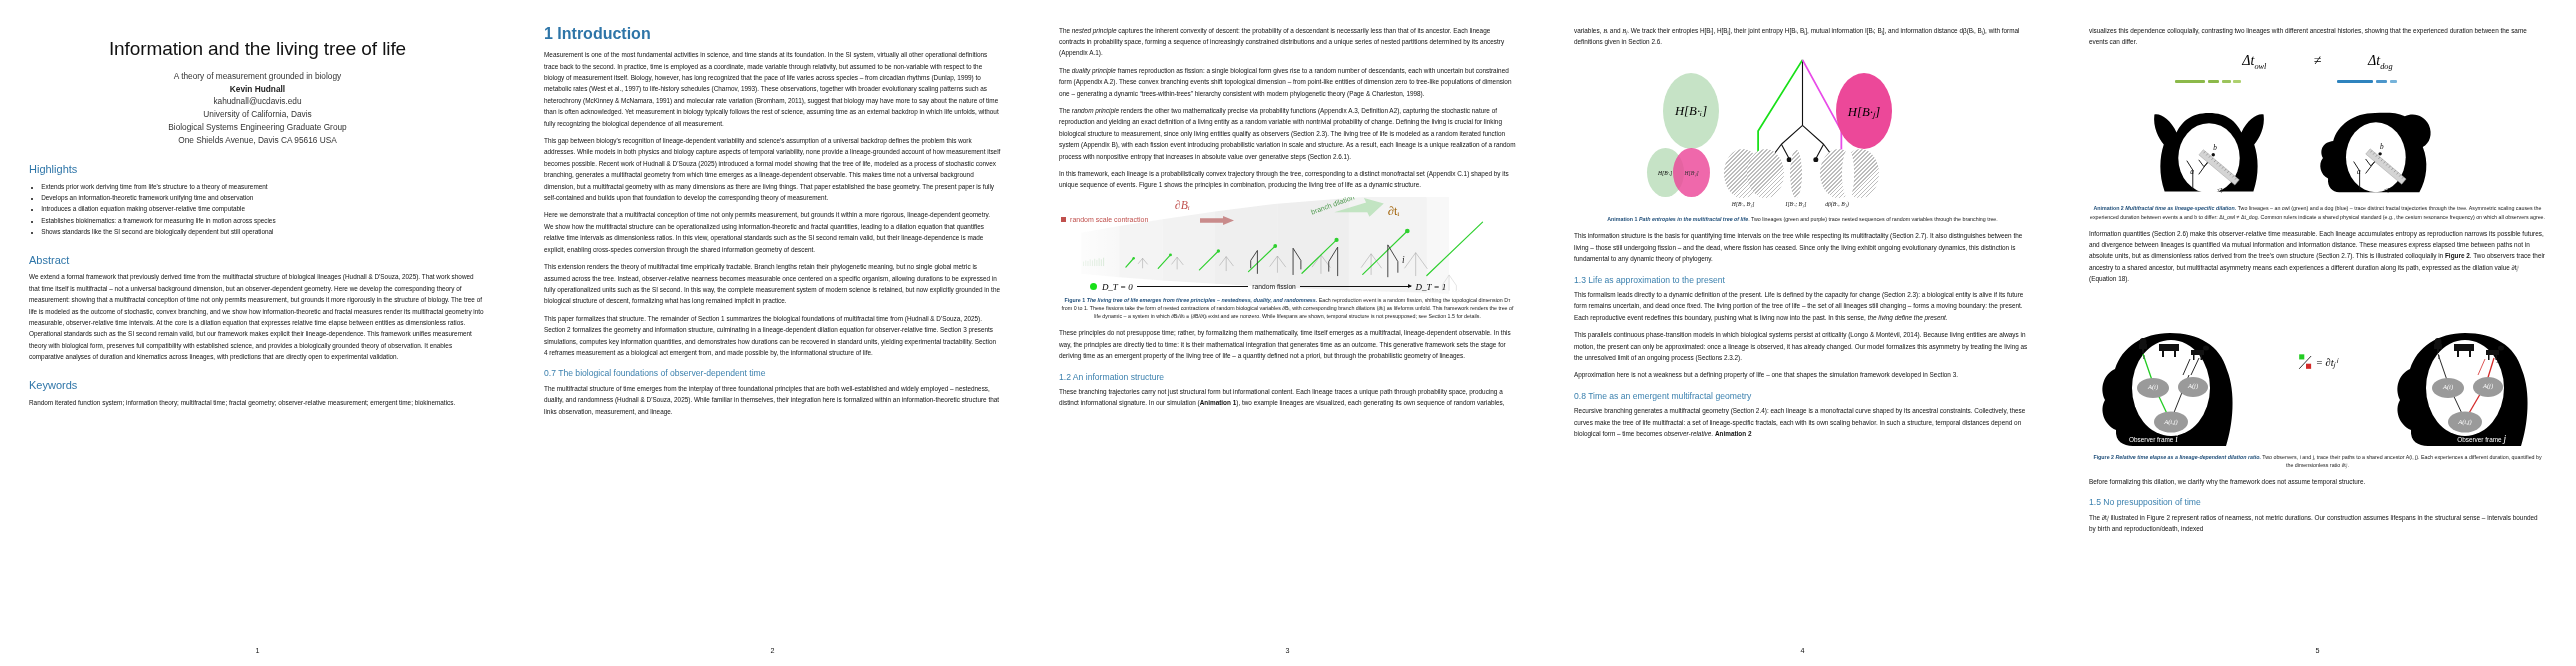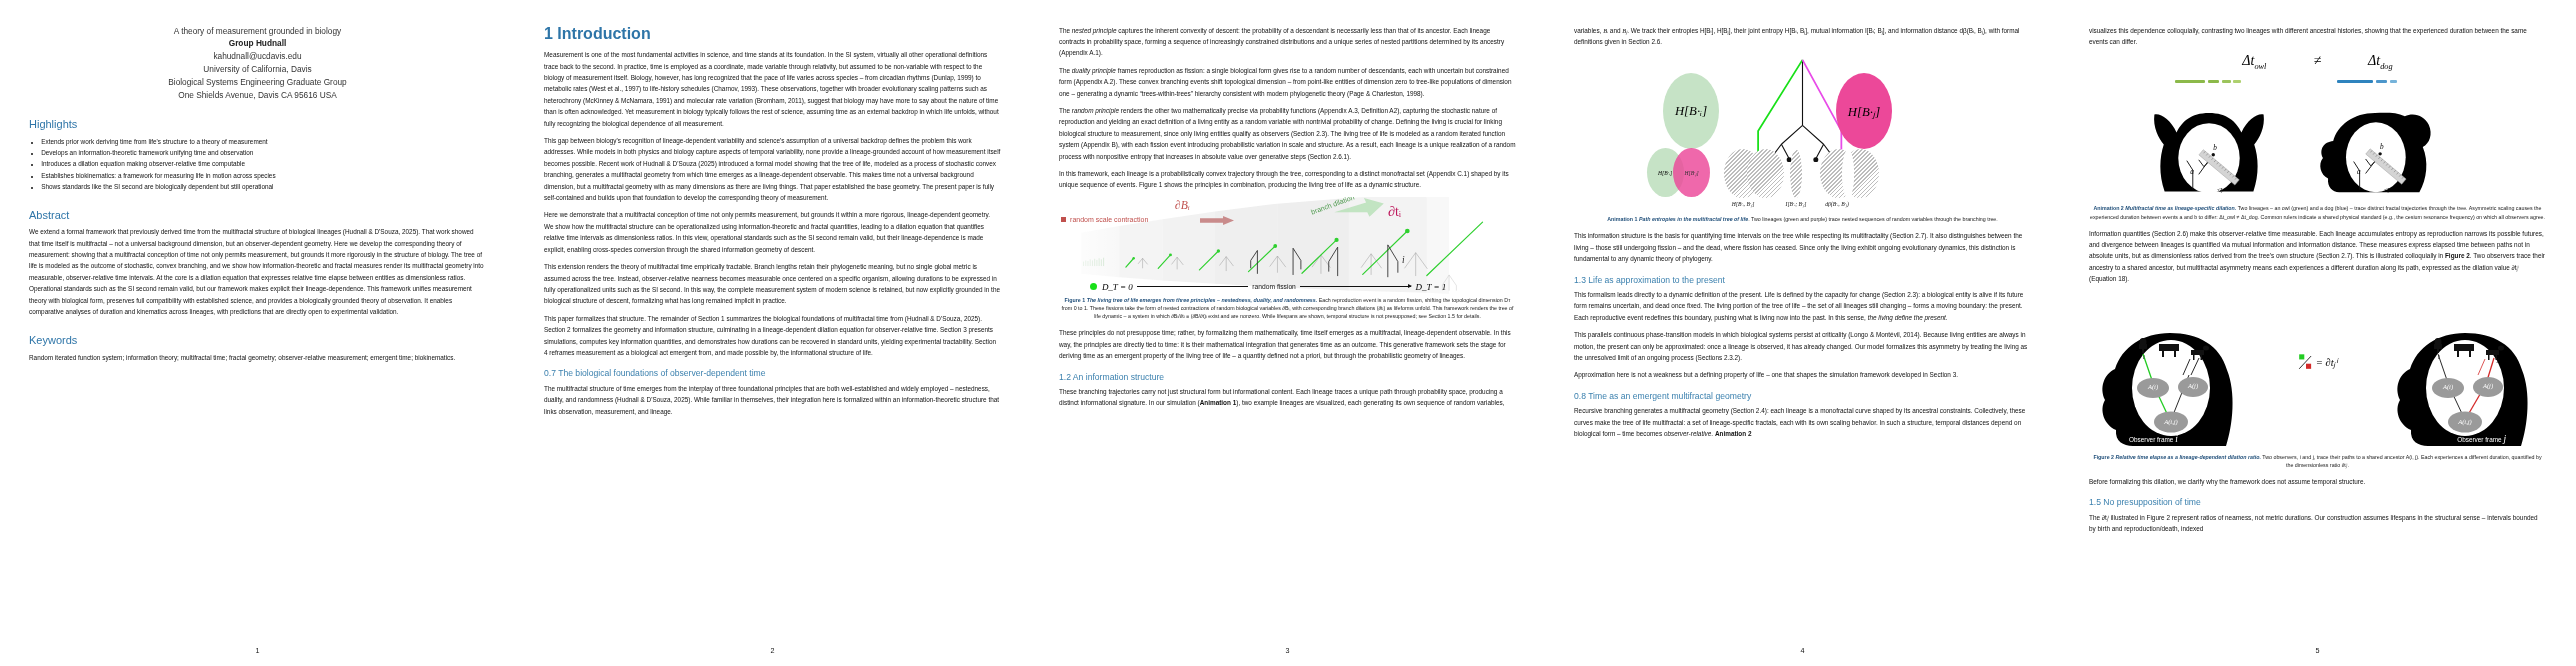--- a/index.html
+++ b/index.html
@@ -83,22 +83,22 @@
     color:#c0504d; font-family:"Liberation Serif", serif; z-index:6;
   }
   .red-arrow {
     position:absolute; left:141px; top:19.5px; width:34px; height:9px; z-index:6;
   }
   .branch-dil {
     position:absolute; left:251px; top:12.2px; font-size:7px; color:#4e9a4e;
     transform:rotate(-20deg); transform-origin:left top; z-index:6; font-weight:500;
   }
   .dt-label {
-    position:absolute; left:329px; top:6.7px; font-size:14px; 
-    color:#be185d; font-family:"Liberation Serif", serif; z-index:6;
+    position:absolute; left:329px; top:6.7px; font-size:12px; 
+    color:#a16207; font-family:"Liberation Serif", serif; z-index:6;
   }
   .green-arrow { position:absolute; left:275px; top:1.1px; width:50px; height:22px; z-index:5; }
   .i-label {
     position:absolute; left:343px; top:58px; font-size:9.4px; font-style:italic;
     font-family:"Liberation Serif", serif; color:#222; z-index:6;
   }
   .axis-row {
     position:absolute; left:3.3px; bottom:3.3px; width:356px; display:flex;
     align-items:center; gap:4.4px; z-index:7; font-family:"Liberation Serif", serif;margin-left:28px;
   }
@@ -166,22 +166,23 @@
   .obs-frame i { font-family:"Liberation Serif", serif; font-size:9.4px; font-style:italic; }
 
   .mathi { font-family:"Liberation Serif", serif; font-style:italic; }
 </style>
 </head>
 <body>
 
 <div class="doc-strip">
 
   <section class="page page-1">
+    <h1 class="title">Information and the living tree of life</h1>
     <div class="subtitle">A theory of measurement grounded in biology</div>
-    <div class="author">Group Hudnall</div>
+    <div class="author">Kevin Hudnall</div>
     <div class="affil">kahudnall@ucdavis.edu</div>
     <div class="affil">University of California, Davis</div>
     <div class="affil">Biological Systems Engineering Graduate Group</div>
     <div class="affil">One Shields Avenue, Davis CA 95616 USA</div>
 
     <h2 class="sec">Highlights</h2>
     <ul class="highlights">
       <li><span>Extends prior work deriving time from life's structure to a theory of measurement</span></li>
       <li><span>Develops an information-theoretic framework unifying time and observation</span></li>
       <li><span>Introduces a dilation equation making observer-relative time computable</span></li>

